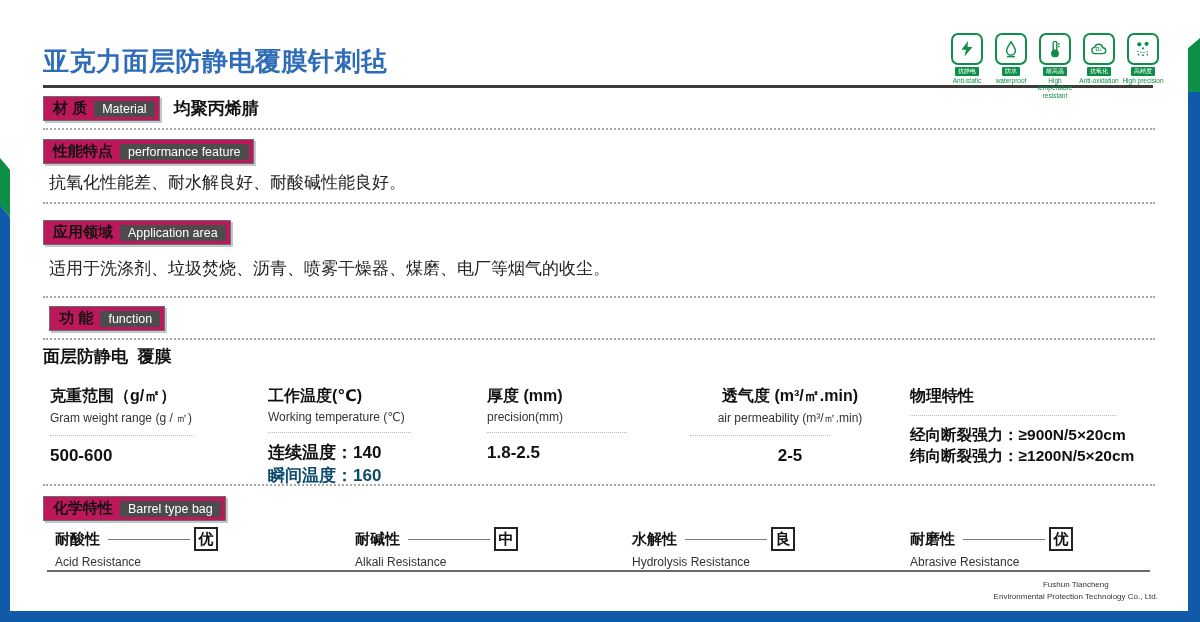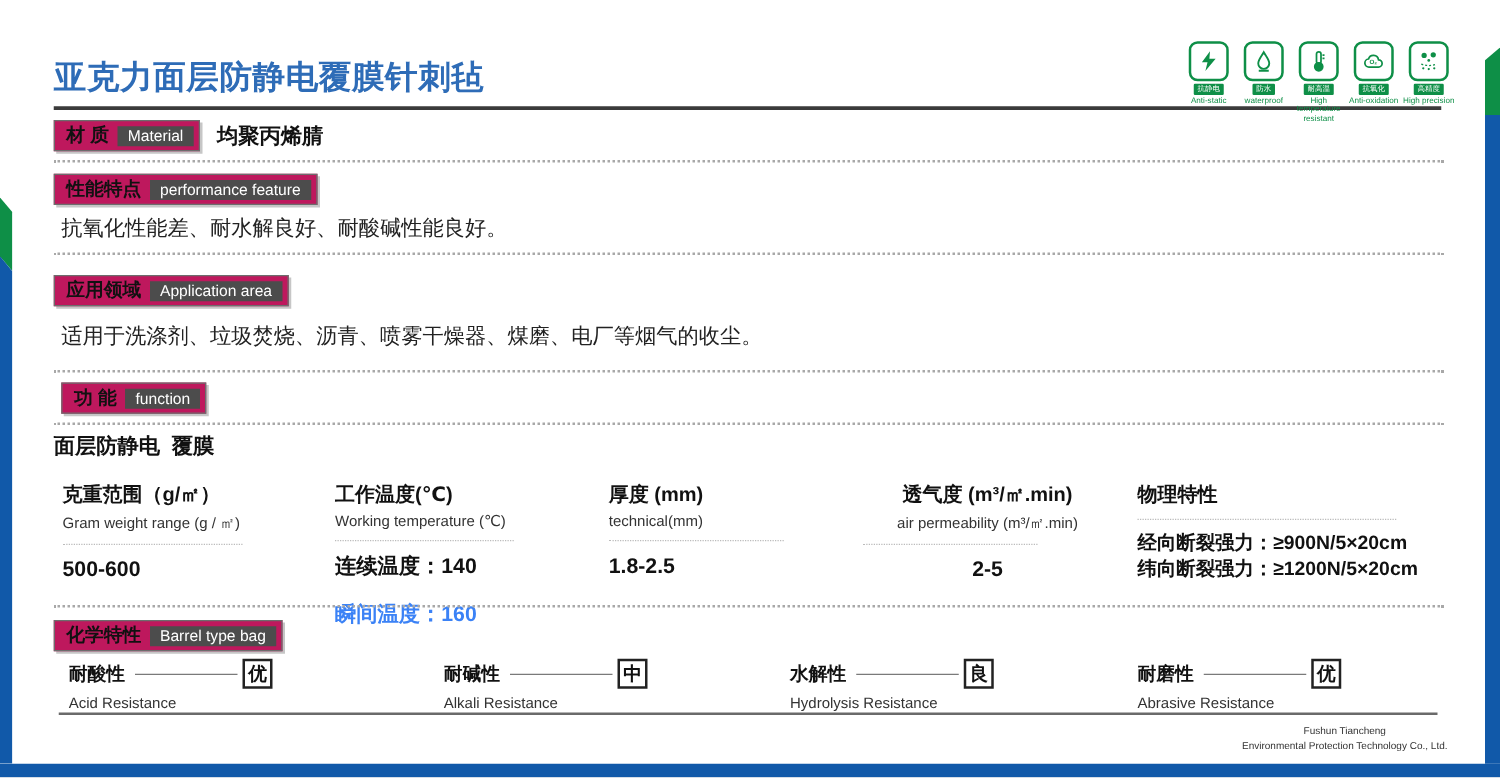--- a/index.html
+++ b/index.html
@@ -45,21 +45,21 @@
 
   .dotted{position:absolute;left:43px;width:1112px;height:0;border-top:2px dotted #a8a8a8;}
   .para{position:absolute;left:49px;font-size:17px;color:#222;}
 
   
   .tcol{position:absolute;top:386px;}
   .tcol .h-zh{font-size:16px;font-weight:bold;color:#111;}
   .tcol .h-en{font-size:12px;color:#333;margin-top:3px;}
   .tcol .mini-dotted{height:0;border-top:1.5px dotted #bbb;margin-top:8px;}
   .tcol .val{font-size:17px;font-weight:bold;color:#111;margin-top:9px;line-height:1.35;}
-  .tcol .val2{font-size:17px;font-weight:bold;color:#3b82f6;line-height:1.35;margin-top:16px;}
+  .tcol .val2{font-size:17px;font-weight:bold;color:#0c4a6e;line-height:1.35;}
   .tcol .val-sm{font-size:15.5px;font-weight:bold;color:#111;margin-top:9px;line-height:1.35;}
   .tcol .val2-sm{font-size:15.5px;font-weight:bold;color:#111;line-height:1.35;}
 
   
   .chem{position:absolute;top:527px;}
   .chem-top{display:flex;align-items:center;}
   .chem-zh{font-size:15px;font-weight:bold;color:#111;white-space:nowrap;}
   .chem-line{width:82px;height:0;border-top:1px solid #7a7a7a;margin:0 4px 0 8px;}
   .chem-grade{width:20px;height:20px;border:2px solid #222;font-size:15px;font-weight:bold;
     display:flex;align-items:center;justify-content:center;color:#111;}
@@ -188,21 +188,21 @@
   </div>
   <div class="tcol" style="left:268px;width:205px;">
     <div class="h-zh">工作温度(℃)</div>
     <div class="h-en">Working temperature (℃)</div>
     <div class="mini-dotted" style="width:143px;"></div>
     <div class="val">连续温度：140</div>
     <div class="val2">瞬间温度：160</div>
   </div>
   <div class="tcol" style="left:487px;width:160px;">
     <div class="h-zh">厚度 (mm)</div>
-    <div class="h-en">technical(mm)</div>
+    <div class="h-en">precision(mm)</div>
     <div class="mini-dotted" style="width:140px;"></div>
     <div class="val">1.8-2.5</div>
   </div>
   <div class="tcol" style="left:690px;width:200px;text-align:center;">
     <div class="h-zh">透气度 (m³/㎡.min)</div>
     <div class="h-en">air permeability (m³/㎡.min)</div>
     <div class="mini-dotted" style="width:140px;"></div>
     <div class="val">2-5</div>
   </div>
   <div class="tcol" style="left:910px;width:265px;">

